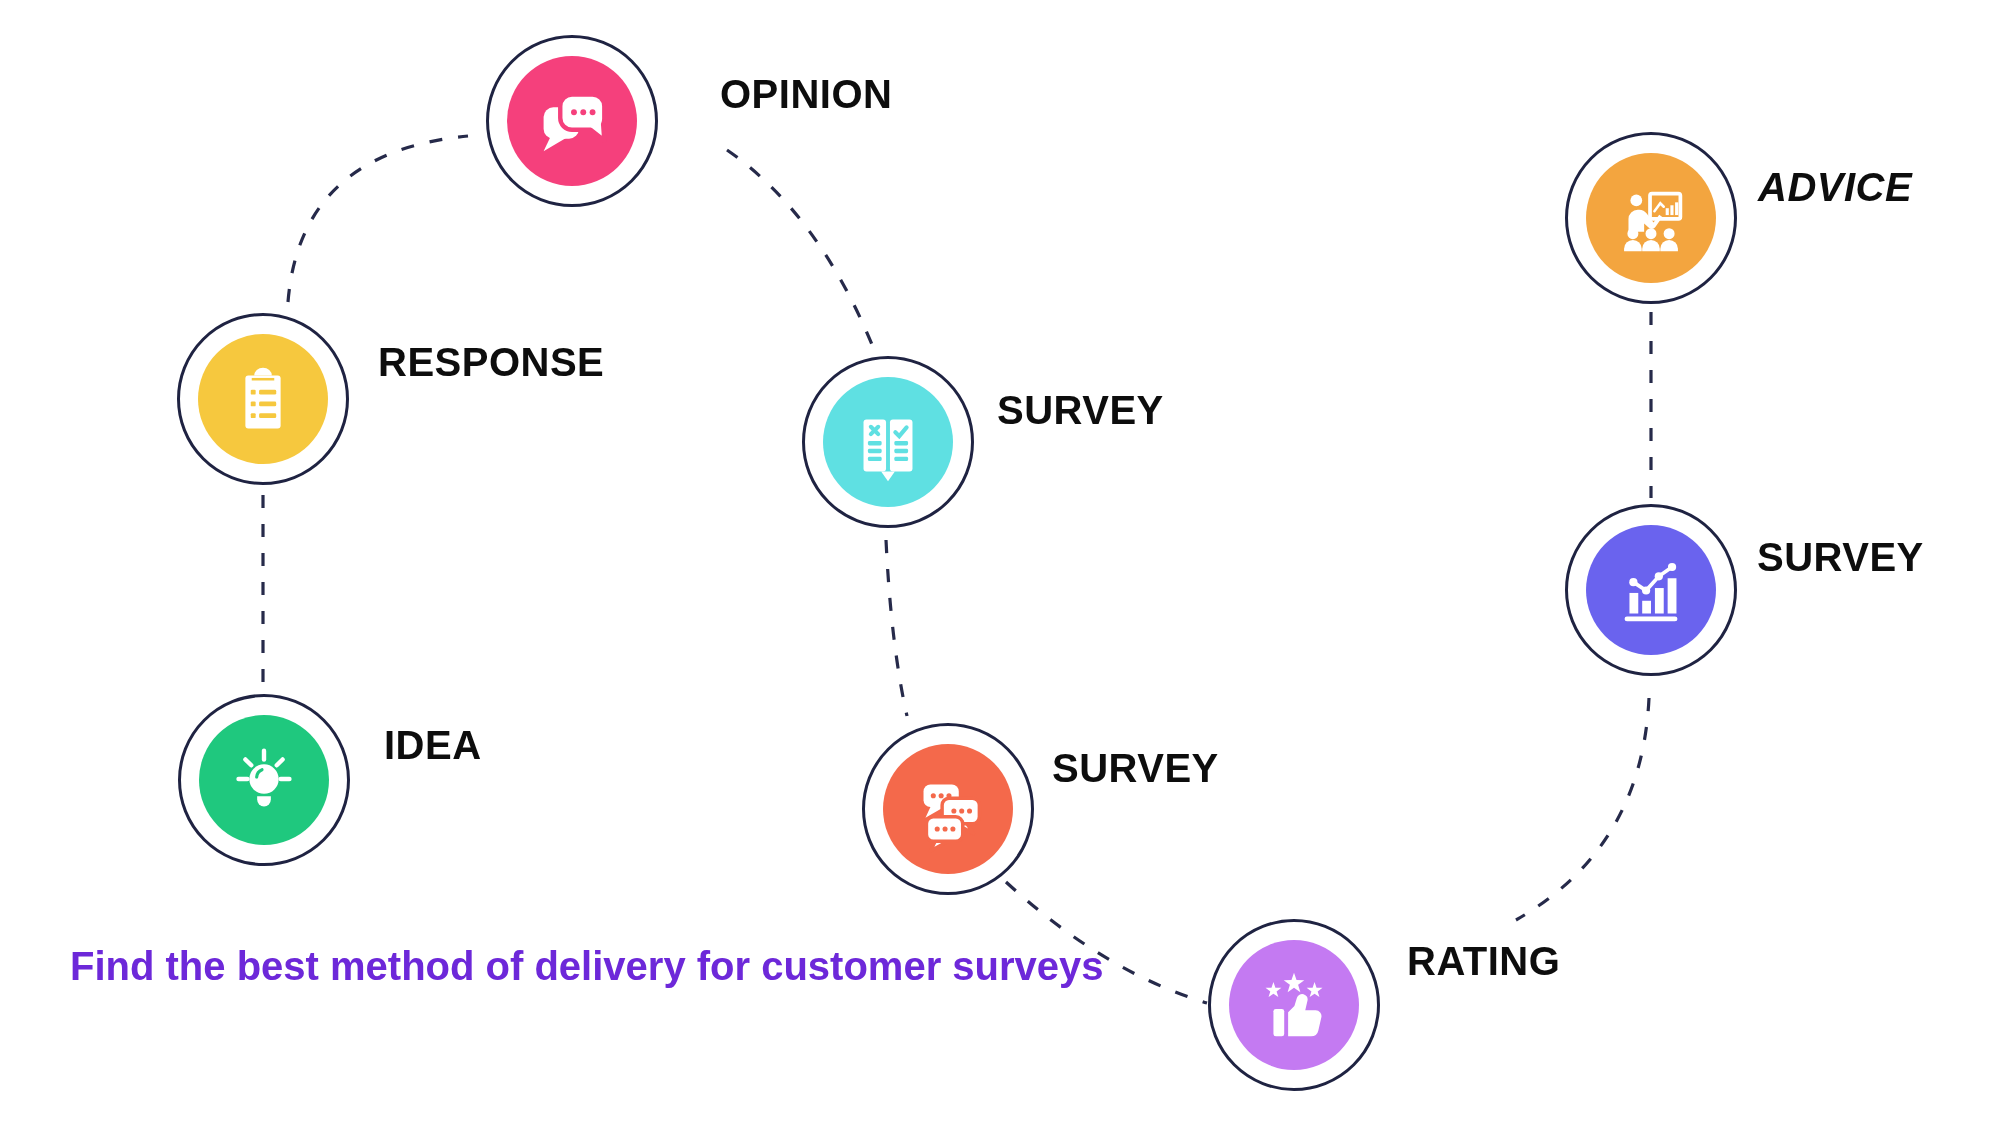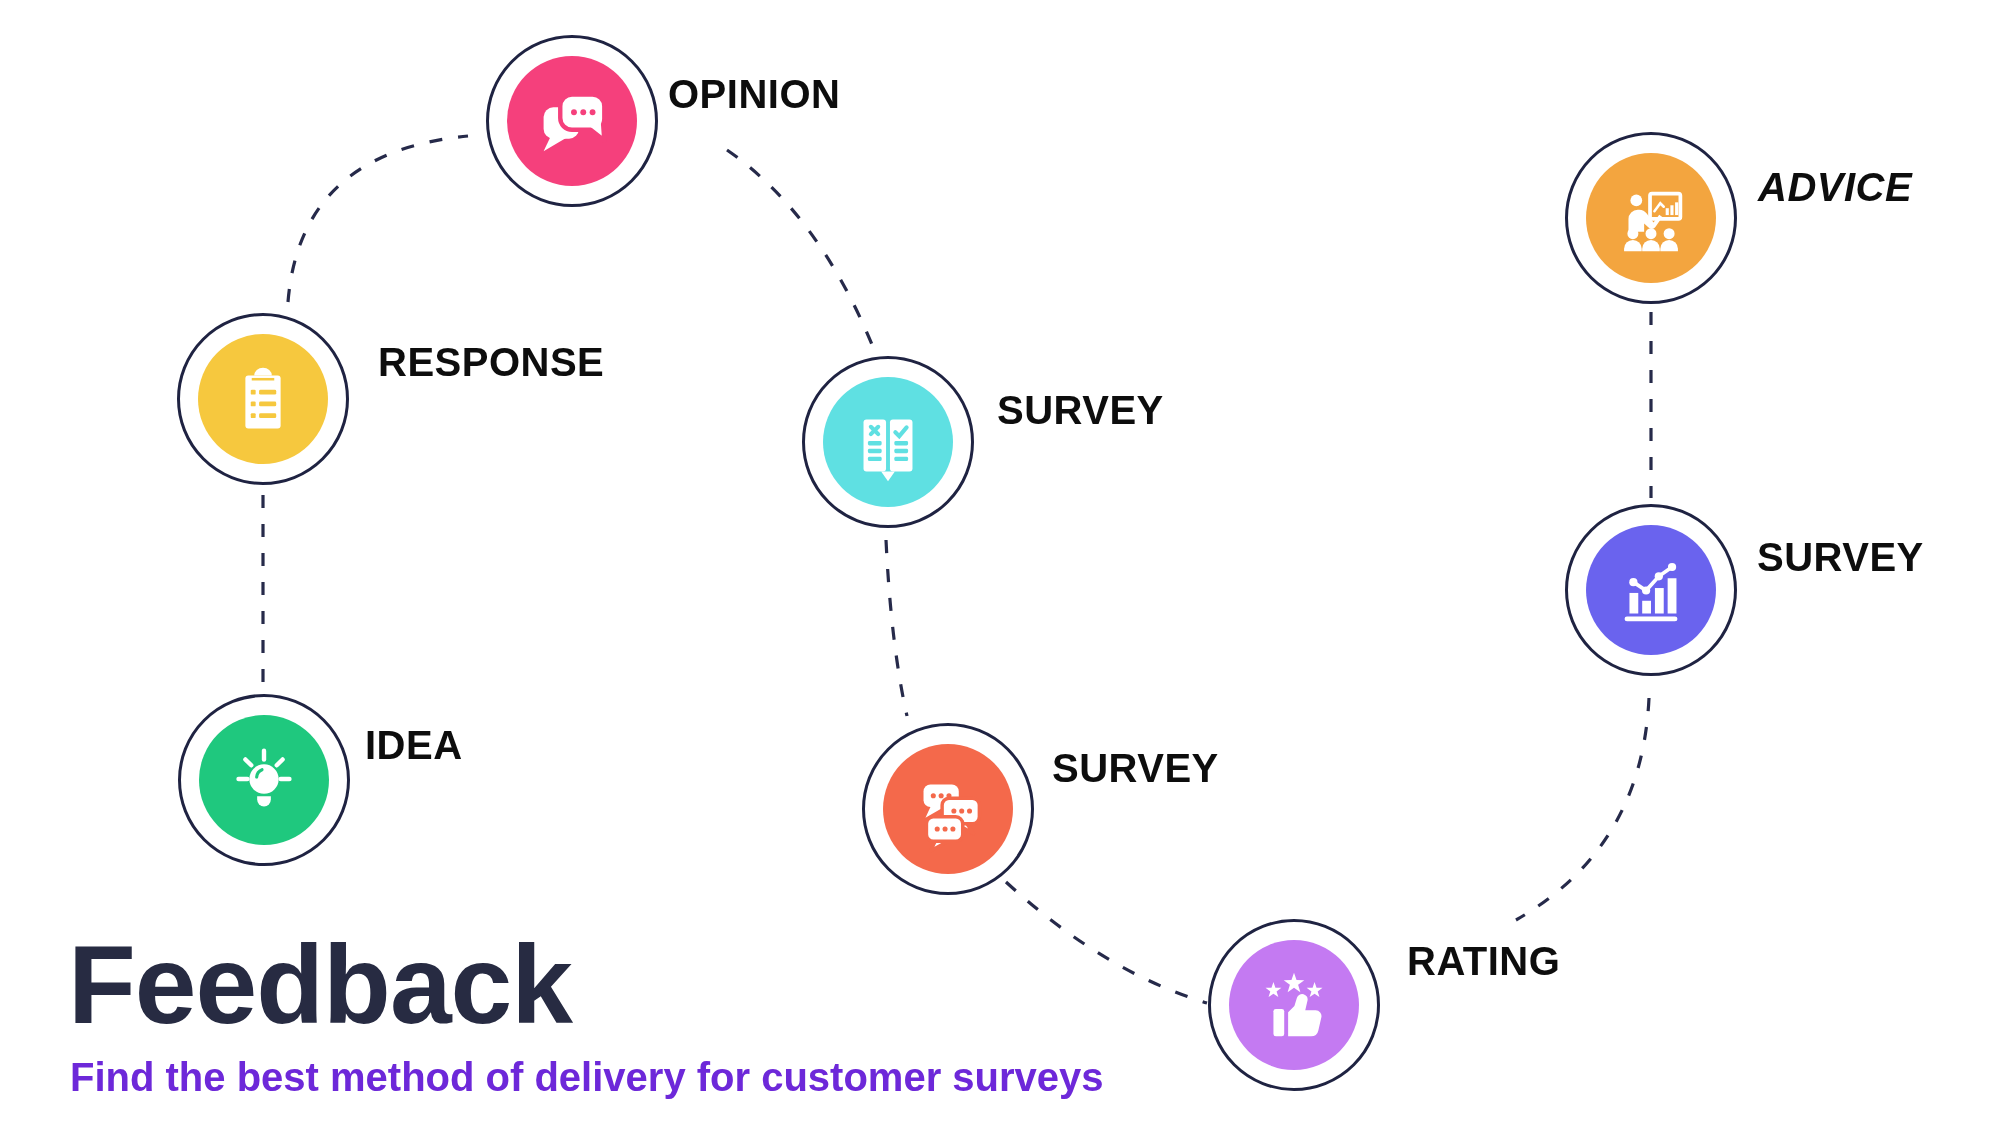--- a/index.html
+++ b/index.html
@@ -96,21 +96,21 @@
               <rect x="19" y="34" width="36" height="32" rx="10" fill="#fff"></rect>
               <path d="M28 60 L19 79 L44 64 Z" fill="#fff"></path>
               <path d="M48 21 h21 a12 12 0 0 1 12 12 v13 a12 12 0 0 1 -1.2 5.2 L81 68 67 57 H48 a12 12 0 0 1 -12 -12 v-12 a12 12 0 0 1 12 -12 z" fill="#fff" stroke="currentColor" stroke-width="4.5" stroke-linejoin="round"></path>
               <circle cx="50" cy="39" r="3" fill="currentColor"></circle>
               <circle cx="59.5" cy="39" r="3" fill="currentColor"></circle>
               <circle cx="69" cy="39" r="3" fill="currentColor"></circle>
             </svg>
           </span>
         </div>
       </div>
-      <div class="node-label" style="left: 668px; top: 94px;">OPINION</div>
+      <div class="node-label" style="left: 720px; top: 94px;">OPINION</div>
       <div class="node" style="left: 263px; top: 399px;">
         <div class="bubble" style="background: rgb(246, 200, 62); color: rgb(246, 200, 62);">
           <span class="icon-wrap">
             <svg viewBox="0 0 96 96">
               <rect x="30" y="24" width="36" height="54" rx="3" fill="#fff"></rect>
               <path d="M39 24 a9 8 0 0 1 18 0 z" fill="#fff"></path>
               <rect x="36.5" y="26.5" width="23" height="2.6" fill="currentColor"></rect>
               <g fill="currentColor">
                 <rect x="35.5" y="38.5" width="5" height="5" rx="1.2"></rect>
                 <rect x="44" y="38.5" width="17.5" height="5" rx="1.5"></rect>
@@ -135,21 +135,21 @@
                 <line x1="22" y1="47" x2="31" y2="47"></line>
                 <line x1="74" y1="47" x2="65" y2="47"></line>
               </g>
               <circle cx="48" cy="47" r="15" fill="#fff"></circle>
               <path d="M40.5 45 a9 9 0 0 1 5.5 -7.5" stroke="currentColor" stroke-width="3.2" fill="none" stroke-linecap="round"></path>
               <path d="M41 64.5 h14 v3.5 a7 7 0 0 1 -14 0 z" fill="#fff"></path>
             </svg>
           </span>
         </div>
       </div>
-      <div class="node-label" style="left: 365px; top: 745px;">IDEA</div>
+      <div class="node-label" style="left: 384px; top: 745px;">IDEA</div>
       <div class="node" style="left: 888px; top: 442px;">
         <div class="bubble" style="background: rgb(95, 224, 226); color: rgb(95, 224, 226);">
           <span class="icon-wrap">
             <svg viewBox="0 0 96 96">
               <rect x="23" y="25" width="23" height="53" rx="3" fill="#fff"></rect>
               <rect x="50" y="25" width="23" height="53" rx="3" fill="#fff"></rect>
               <path d="M41 78 L48 88 L55 78 Z" fill="#fff"></path>
               <g stroke="currentColor" stroke-width="4.2" stroke-linecap="round" fill="none">
                 <path d="M30.5 32.5 L38 40"></path>
                 <path d="M38 32.5 L30.5 40"></path>
@@ -253,16 +253,15 @@
                 <path d="M57.5 82 v-2.5 a9 9 0 0 1 18 0 V82 z"></path>
               </g>
             </svg>
           </span>
         </div>
       </div>
       <div class="node-label" style="left: 1758px; top: 187px; font-style: italic;">ADVICE</div>
     </div>
 
   <div id="title-block">
-    <h1 id="page-title">Feedback</h1>
     <div id="page-subtitle">Find the best method of delivery for customer surveys</div>
   </div>
 </div>
 
 </body></html>

